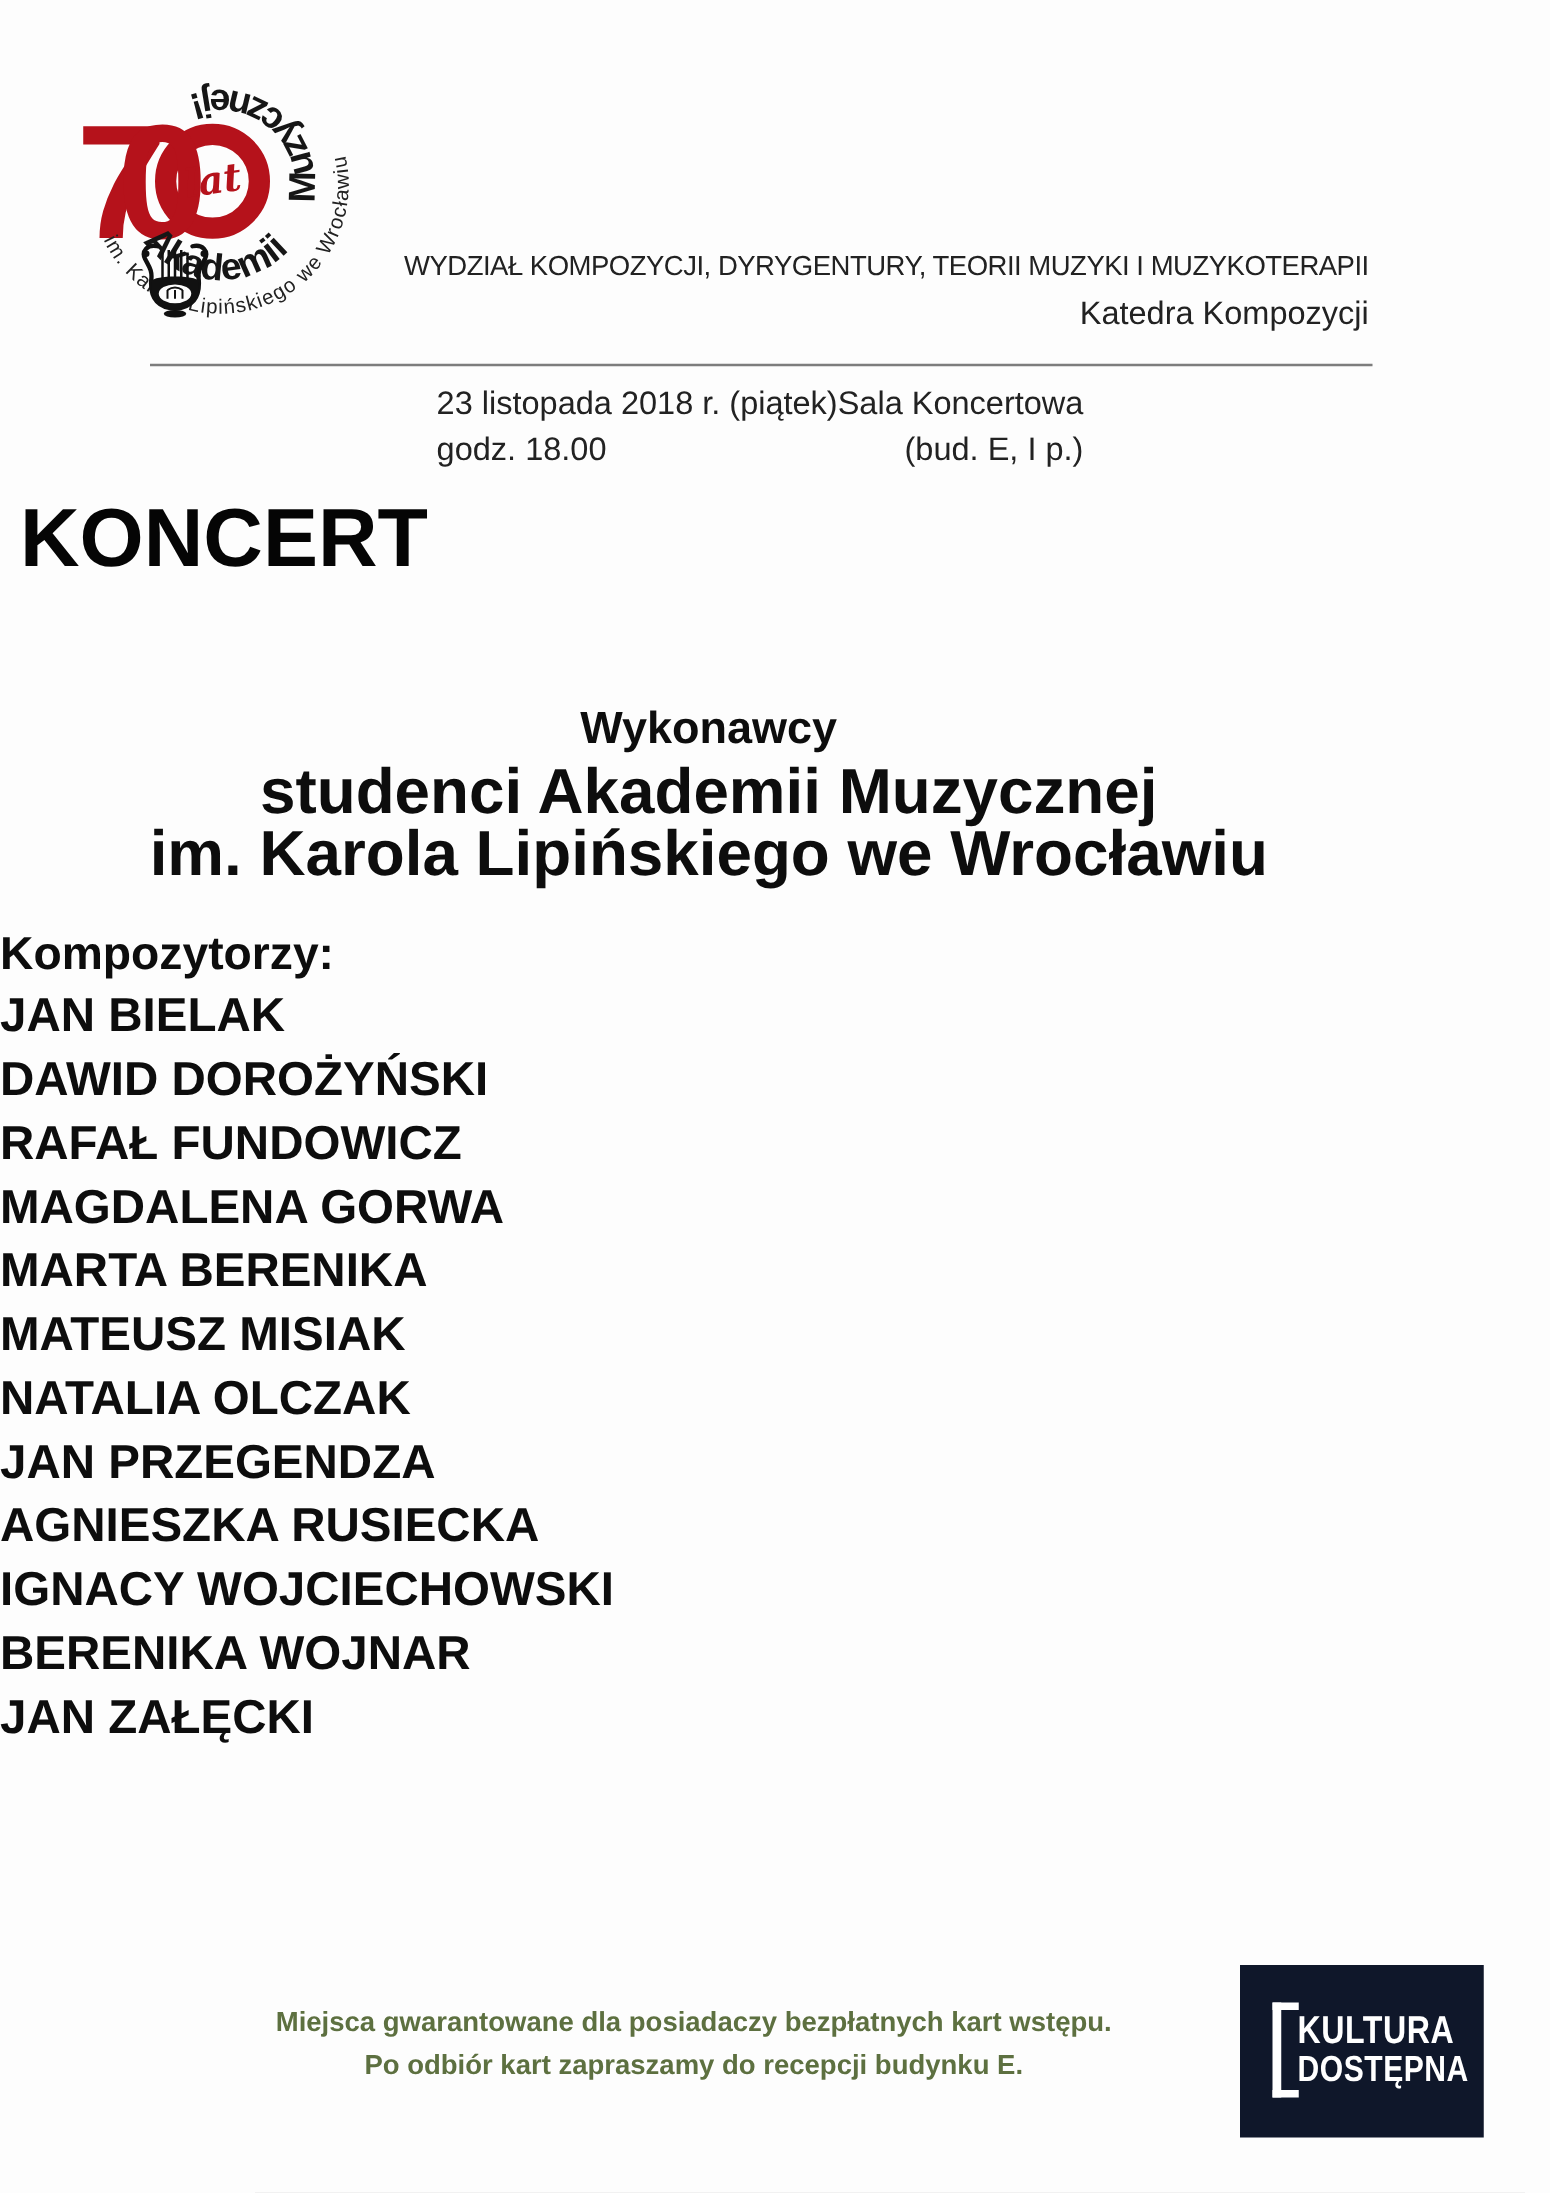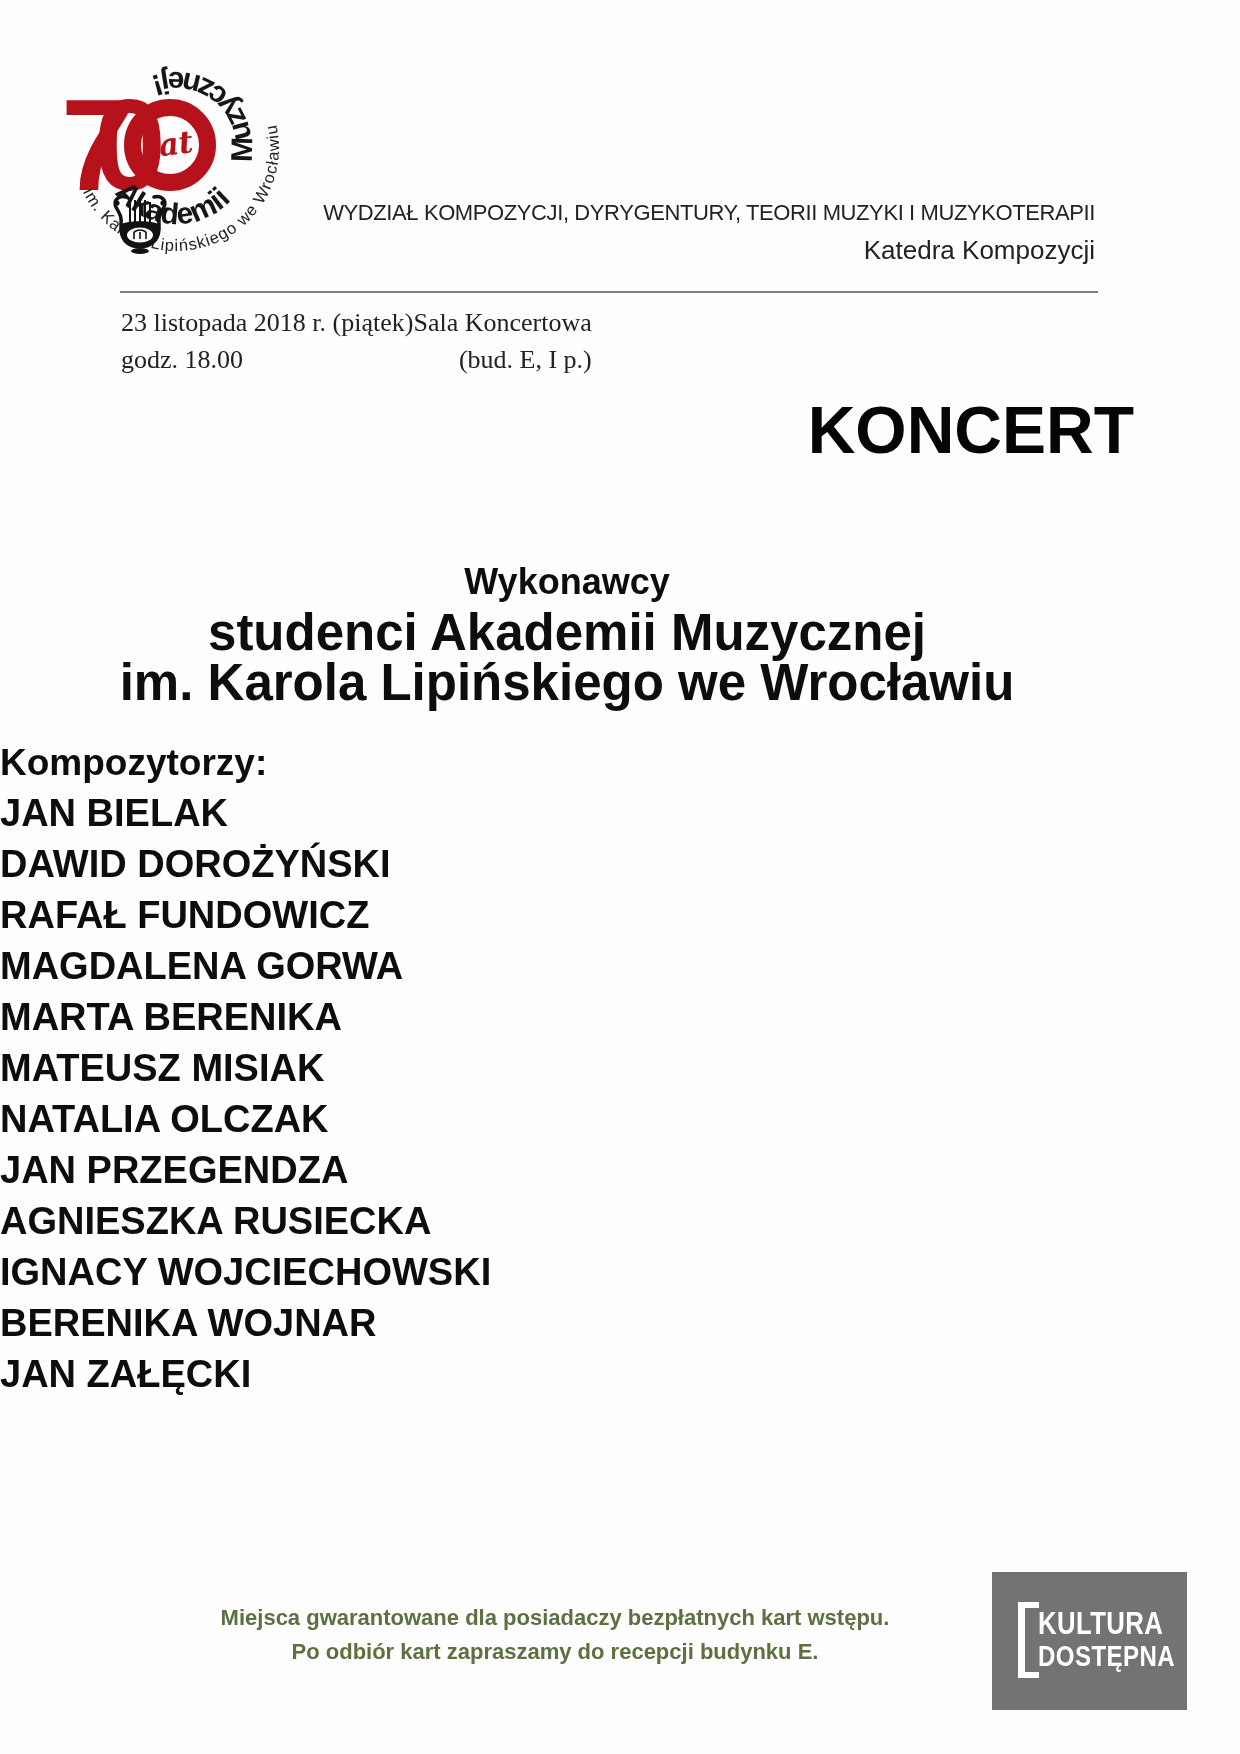--- a/index.html
+++ b/index.html
@@ -10,26 +10,26 @@
   }
   
   .logo-svg{position:absolute;left:53px;top:42px;overflow:visible;}
   
   .header-block{position:absolute;right:145px;top:196px;text-align:right;}
   .faculty-line{font-size:22px;letter-spacing:-0.4px;line-height:34px;color:#222;}
   .department-line{font-size:26px;line-height:40px;color:#222;}
   
   .divider{position:absolute;left:120px;top:291px;width:978px;height:2px;background:#7d7d7d;}
   
-  .event-row{position:absolute;left:121px;right:145px;top:304px;display:flex;justify-content:flex-start;font-family:Liberation Serif, serif;}
+  .event-row{position:absolute;left:121px;right:145px;top:304px;display:flex;justify-content:center;}
   .event-left{text-align:left;font-size:26px;line-height:37px;color:#222;}
   .event-right{text-align:right;font-size:26px;line-height:37px;color:#222;}
   
-  .main-title{position:absolute;left:0;width:1134px;top:388px;text-align:right;
-    font-weight:bold;font-size:66px;line-height:85px;color:#050505;}
+  .main-title{position:absolute;left:0;width:1134px;top:388px;text-align:left;
+    font-weight:bold;font-size:66px;line-height:85px;color:#050505;padding-left:16px;}
   .performers-block{position:absolute;left:0;width:1134px;top:556px;text-align:center;
     font-weight:bold;color:#0d0d0d;}
   .performers-heading{font-size:36px;line-height:52px;}
   .performers-line{font-size:51px;line-height:50px;text-align:center;}
   .composers-block{position:absolute;left:0;width:1140px;top:737px;text-align:left;
     font-weight:bold;color:#0d0d0d;}
   .composers-heading{font-size:37px;line-height:51px;}
   .composer-name{font-size:38px;line-height:51px;}
   
   .footer-note{position:absolute;left:0;width:1110px;top:1601px;text-align:center;
@@ -149,19 +149,19 @@
 
         <div class="composer-name">JAN ZAŁĘCKI</div>
       </div>
   </div>
 
   <div class="footer-note" style="color: rgb(93, 112, 64);">
     <div>Miejsca gwarantowane dla posiadaczy bezpłatnych kart wstępu.</div>
     <div>Po odbiór kart zapraszamy do recepcji budynku E.</div>
   </div>
 
-  <div class="partner-box" style="background: #737373;">
+  <div class="partner-box" style="background: #0f172a;">
     <div class="partner-bracket"></div>
     <div class="partner-line1">KULTURA</div>
     <div class="partner-line2">DOSTĘPNA</div>
   </div>
 
 </div>
 
 </body></html>

